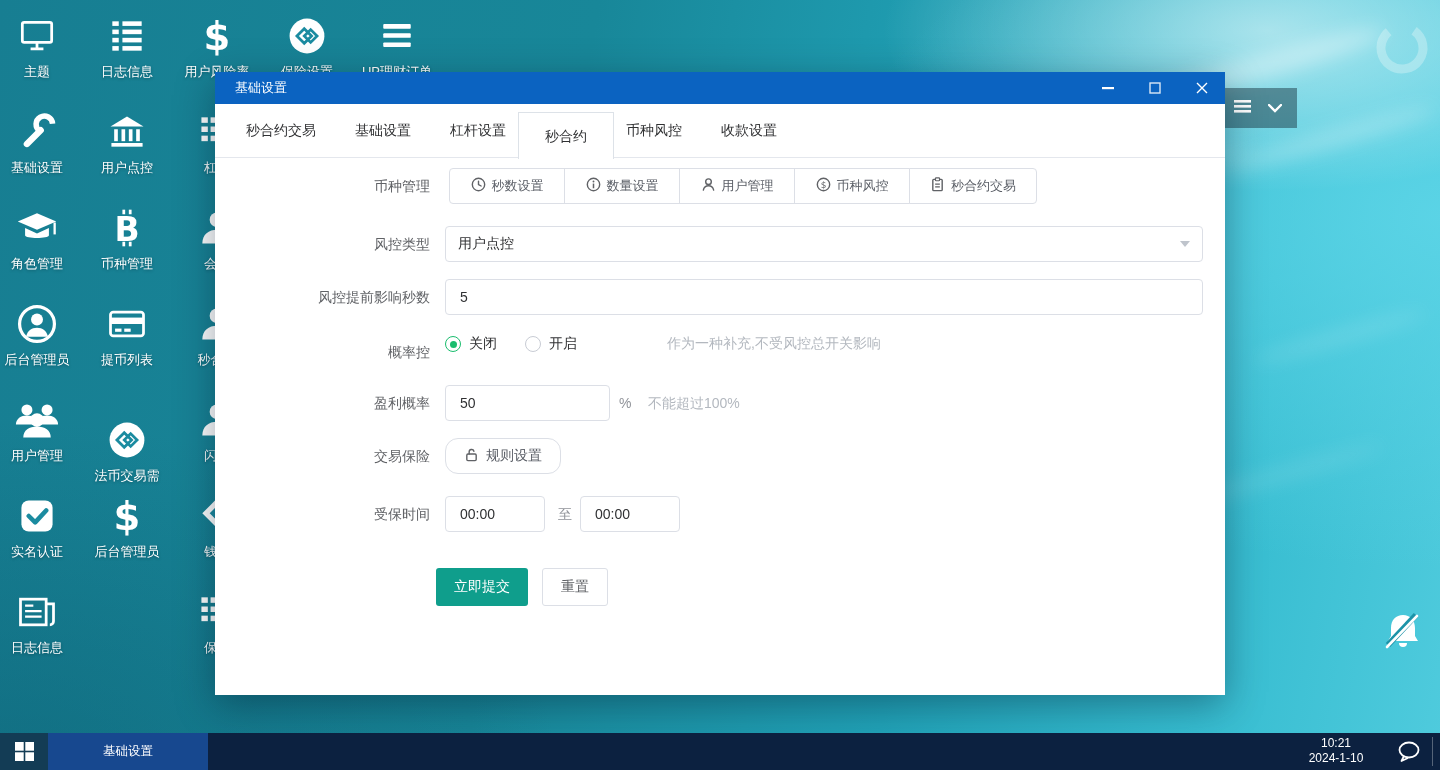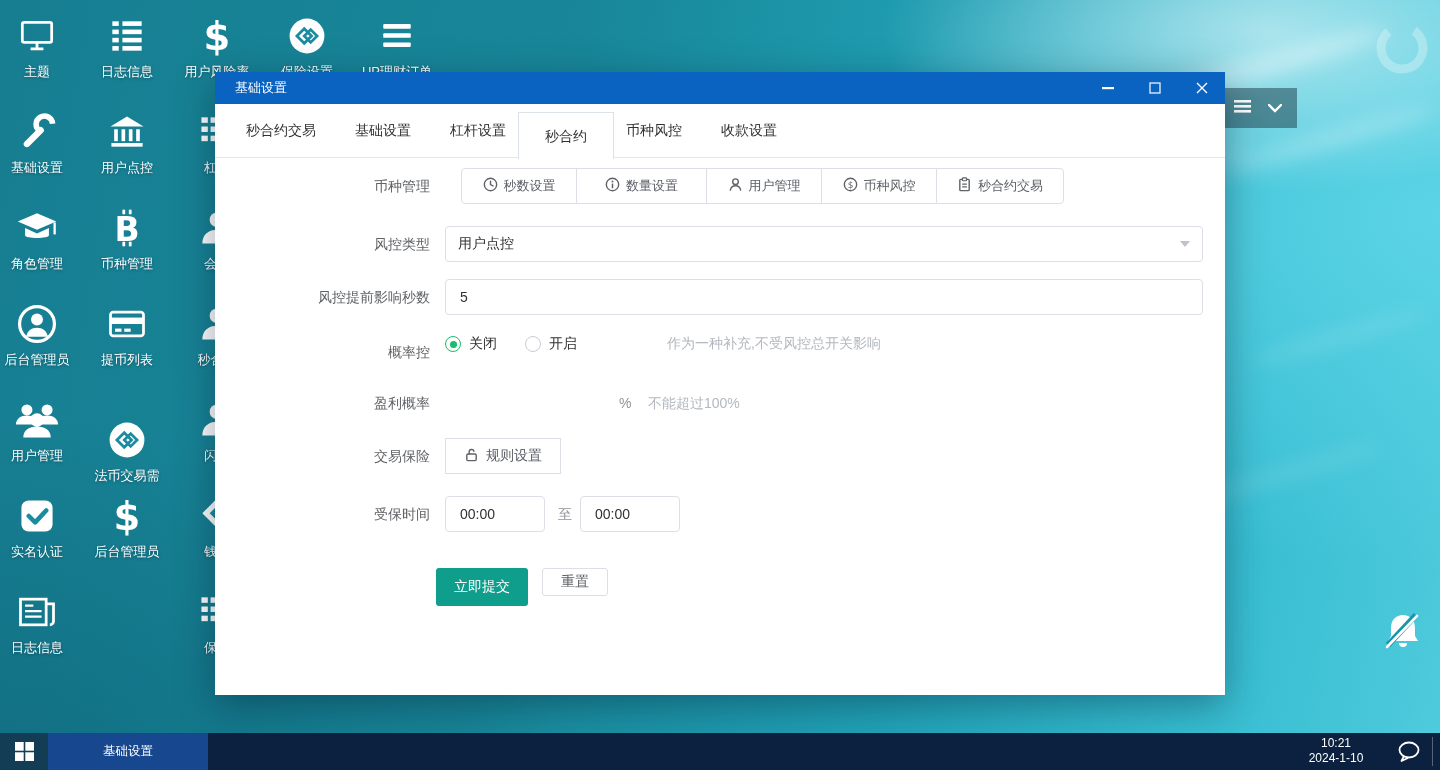--- a/index.html
+++ b/index.html
@@ -40,41 +40,41 @@
 
   .tabsrow{position:absolute;left:0;top:32px;right:0;height:54px;display:flex;align-items:center;padding-left:31px;}
   .tabsrow .underline{position:absolute;left:0;right:0;bottom:0;height:1px;background:#e4e7ed;}
   .tab{font-size:14px;color:#303133;margin-right:39px;cursor:pointer;white-space:nowrap;}
   .tab.active{background:#fff;border:1px solid #dde2e8;border-bottom:none;height:46px;line-height:46px;padding:0 26px;margin-left:-27px;margin-right:12px;position:relative;z-index:2;top:4px;}
 
   .f-label{position:absolute;left:0;width:215px;text-align:right;font-size:14px;color:#606266;white-space:nowrap;}
 
   .btn-group{position:absolute;left:230px;display:flex;}
   .gbtn{height:36px;box-sizing:border-box;border:1px solid #dcdfe6;margin-left:-1px;background:#fff;display:flex;align-items:center;justify-content:center;gap:6px;font-size:13px;color:#5a5e66;cursor:pointer;padding:0 14px;}
-  .gbtn:first-child{margin-left:16px;border-radius:4px 0 0 4px;}
+  .gbtn:first-child{margin-left:4px;border-radius:4px 0 0 4px;}
   .gbtn:last-child{border-radius:0 4px 4px 0;}
 
   .sel,.inp{box-sizing:border-box;height:36px;border:1px solid #dcdfe6;border-radius:4px;background:#fff;font-size:14px;color:#303133;}
   .sel{position:absolute;left:230px;width:758px;display:flex;align-items:center;padding:0 12px;cursor:pointer;}
   .caret{margin-left:auto;width:0;height:0;border-left:5px solid transparent;border-right:5px solid transparent;border-top:6px solid #bfc4cc;}
   input.inp{position:absolute;padding:0 14px;outline:none;font-family:inherit;}
   .wide{left:230px;width:758px;}
 
   .radio-row{position:absolute;left:230px;display:flex;align-items:center;}
   .radio{width:16px;height:16px;border-radius:50%;box-sizing:border-box;position:relative;cursor:pointer;background:#fff;}
   .radio.on{border:1.5px solid #1abd6e;}
   .radio.on::after{content:"";position:absolute;left:3.5px;top:3.5px;width:7px;height:7px;border-radius:50%;background:#1abd6e;}
   .radio.off{border:1.5px solid #c8ccd4;}
   .radio-lbl{font-size:14px;color:#303133;margin:0 28px 0 8px;}
   .hint{font-size:14px;color:#b3b8bf;white-space:nowrap;}
   .unit{font-size:14px;color:#909399;}
 
-  .obtn{box-sizing:border-box;height:36px;border:1px solid #dcdfe6;border-radius:0;background:#fff;display:flex;align-items:center;justify-content:center;gap:7px;font-size:14px;color:#5a5e66;cursor:pointer;position:absolute;}
+  .obtn{box-sizing:border-box;height:36px;border:1px solid #dcdfe6;border-radius:13px;background:#fff;display:flex;align-items:center;justify-content:center;gap:7px;font-size:14px;color:#5a5e66;cursor:pointer;position:absolute;}
   .submit{position:absolute;left:221px;width:92px;height:38px;border:none;border-radius:3px;background:#0f9e8c;color:#fff;font-size:14px;cursor:pointer;display:flex;align-items:center;justify-content:center;font-family:inherit;}
-  .reset{position:absolute;left:327px;width:66px;height:28px;box-sizing:border-box;border:1px solid #dcdfe6;border-radius:3px;background:#fff;color:#606266;font-size:14px;cursor:pointer;display:flex;align-items:center;justify-content:center;font-family:inherit;}
+  .reset{position:absolute;left:327px;width:66px;height:38px;box-sizing:border-box;border:1px solid #dcdfe6;border-radius:3px;background:#fff;color:#606266;font-size:14px;cursor:pointer;display:flex;align-items:center;justify-content:center;font-family:inherit;}
 
   
   .taskbar{position:absolute;left:0;top:733px;width:1440px;height:37px;background:#0c2140;z-index:30;display:flex;align-items:stretch;}
   .startbtn{width:48px;display:flex;align-items:center;justify-content:center;background:#133c55;cursor:pointer;}
   .taskitem{width:160px;background:#17488f;display:flex;align-items:center;justify-content:center;cursor:pointer;}
   .taskitem span{color:#fff;font-size:12.5px;}
   .tray-clock{position:absolute;right:62px;top:3px;width:84px;text-align:center;color:#fff;font-size:12px;line-height:15px;cursor:default;}
   .tray-chat{position:absolute;right:18px;top:8px;cursor:pointer;}
   .tray-sep{position:absolute;right:7px;top:4px;width:1px;height:29px;background:rgba(255,255,255,.3);}
 </style>
@@ -392,21 +392,21 @@
 
     <span class="f-label" style="top:106px">币种管理</span>
     <div class="btn-group" style="top:96px">
       <div class="gbtn" style="width:116px">
         <span><svg width="15" height="15" viewBox="0 0 16 16">
               <circle cx="8" cy="8" r="6.6" fill="none" stroke="#606266" stroke-width="1.5"></circle>
               <path d="M8 4.5V8l2.8 1.6" fill="none" stroke="#606266" stroke-width="1.5" stroke-linecap="round"></path>
             </svg></span>
         <span>秒数设置</span>
       </div>
-      <div class="gbtn" style="width:131px">
+      <div class="gbtn" style="width:116px">
         <span><svg width="15" height="15" viewBox="0 0 16 16">
               <circle cx="8" cy="8" r="6.6" fill="none" stroke="#606266" stroke-width="1.5"></circle>
               <circle cx="8" cy="4.8" r="1" fill="#606266"></circle>
               <rect x="7.2" y="7" width="1.6" height="5" fill="#606266"></rect>
             </svg></span>
         <span>数量设置</span>
       </div>
       <div class="gbtn" style="width:116px">
         <span><svg width="15" height="15" viewBox="0 0 16 16">
               <circle cx="8" cy="5" r="3" fill="none" stroke="#606266" stroke-width="1.5"></circle>
@@ -443,20 +443,21 @@
     <span class="f-label" style="top:272px">概率控</span>
     <div class="radio-row" style="top:263px">
       <span class="radio on"></span>
       <span class="radio-lbl">关闭</span>
       <span class="radio off"></span>
       <span class="radio-lbl">开启</span>
       <span class="hint" style="margin-left:62px">作为一种补充,不受风控总开关影响</span>
     </div>
 
     <span class="f-label" style="top:323px">盈利概率</span>
+    <input class="inp" style="top: 313px; left: 230px; width: 165px;" value="50">
     <span class="unit" style="position:absolute;top:323px;left:404px">%</span>
     <span class="hint" style="position:absolute;top:323px;left:433px">不能超过100%</span>
 
     <span class="f-label" style="top:376px">交易保险</span>
     <div class="obtn" style="top:366px;left:230px;width:116px">
       <span><svg width="15" height="16" viewBox="0 0 16 16">
             <rect x="3" y="7" width="10" height="7" rx="1.2" fill="none" stroke="#606266" stroke-width="1.5"></rect>
             <path d="M5.5 7V4.8A2.6 2.6 0 0 1 10.6 4" fill="none" stroke="#606266" stroke-width="1.5" stroke-linecap="round"></path>
           </svg></span>
       <span>规则设置</span>

